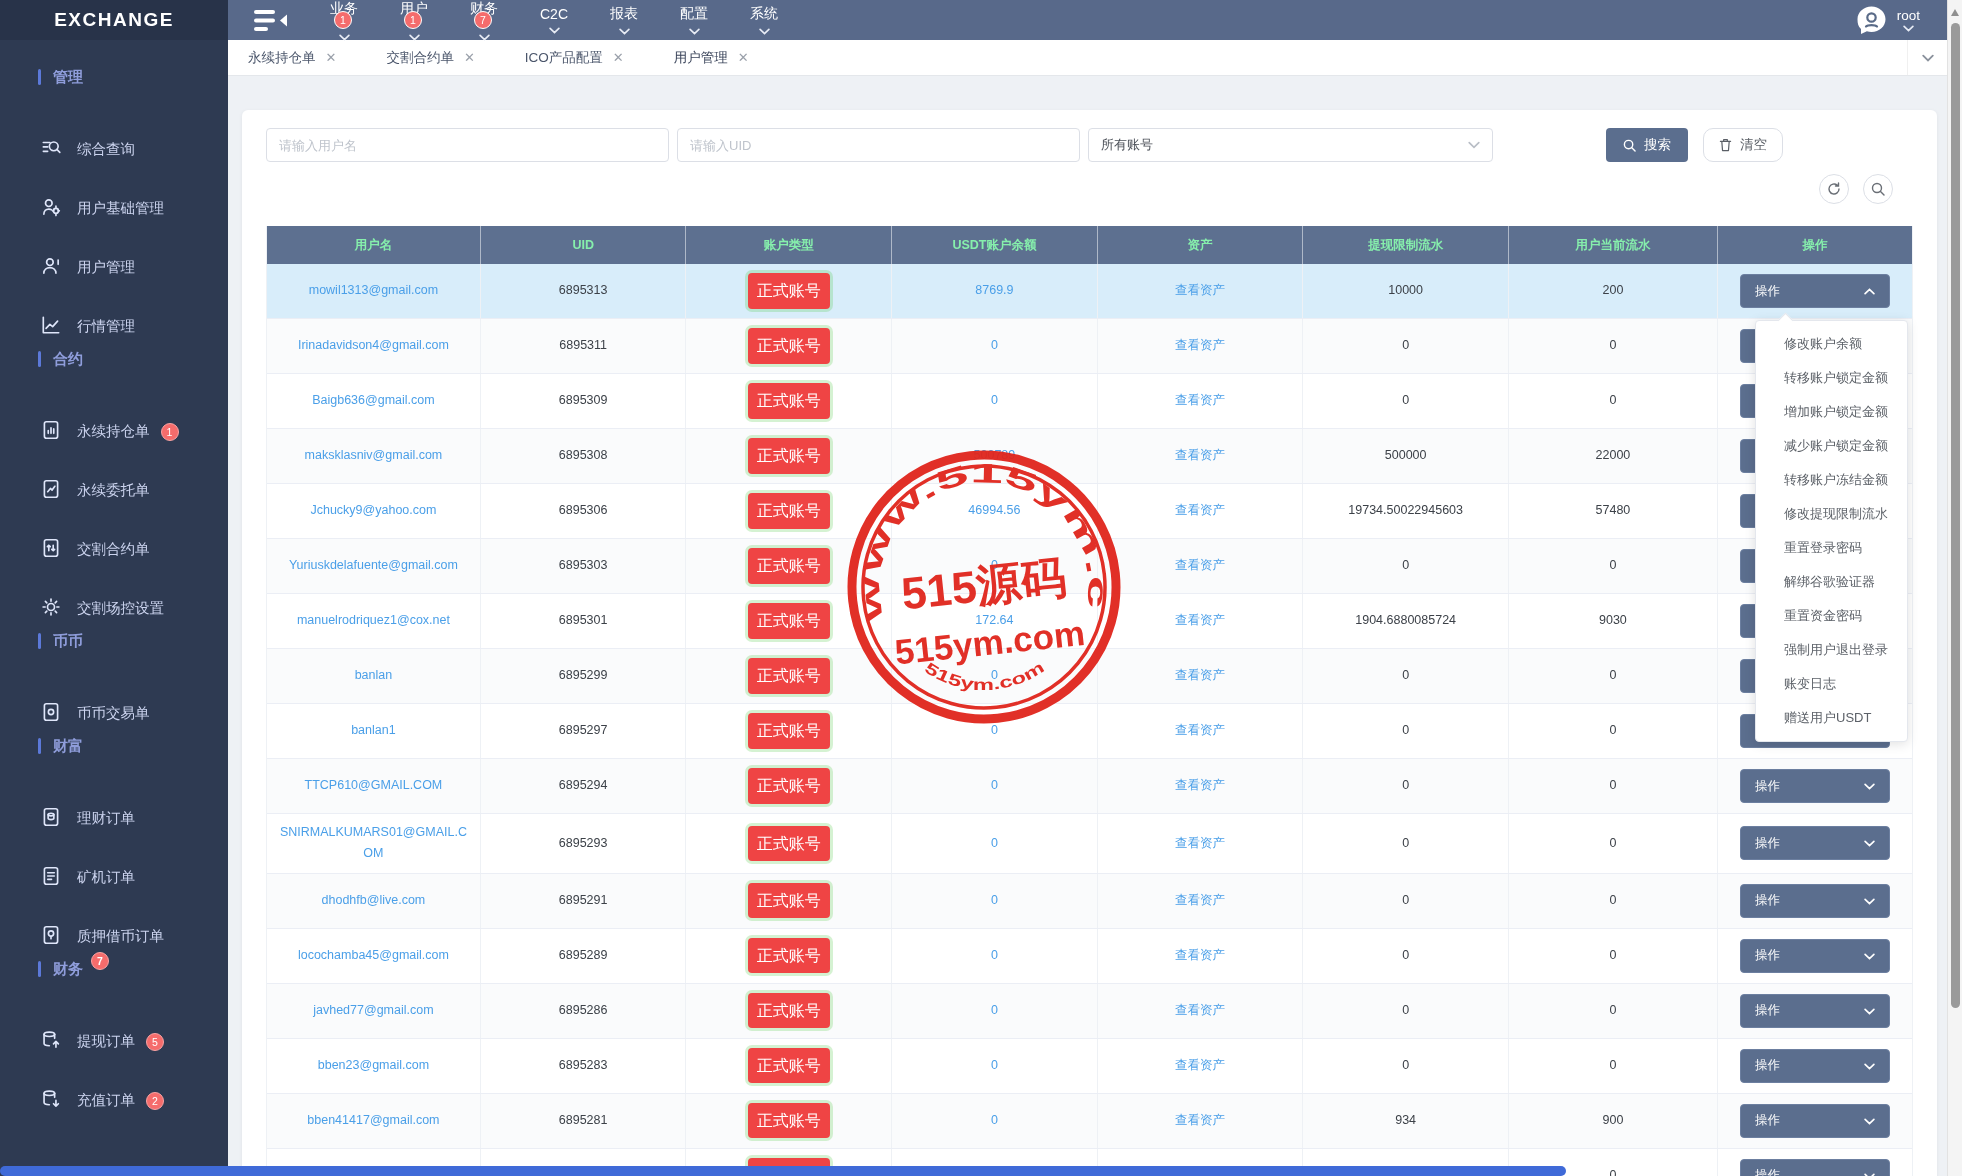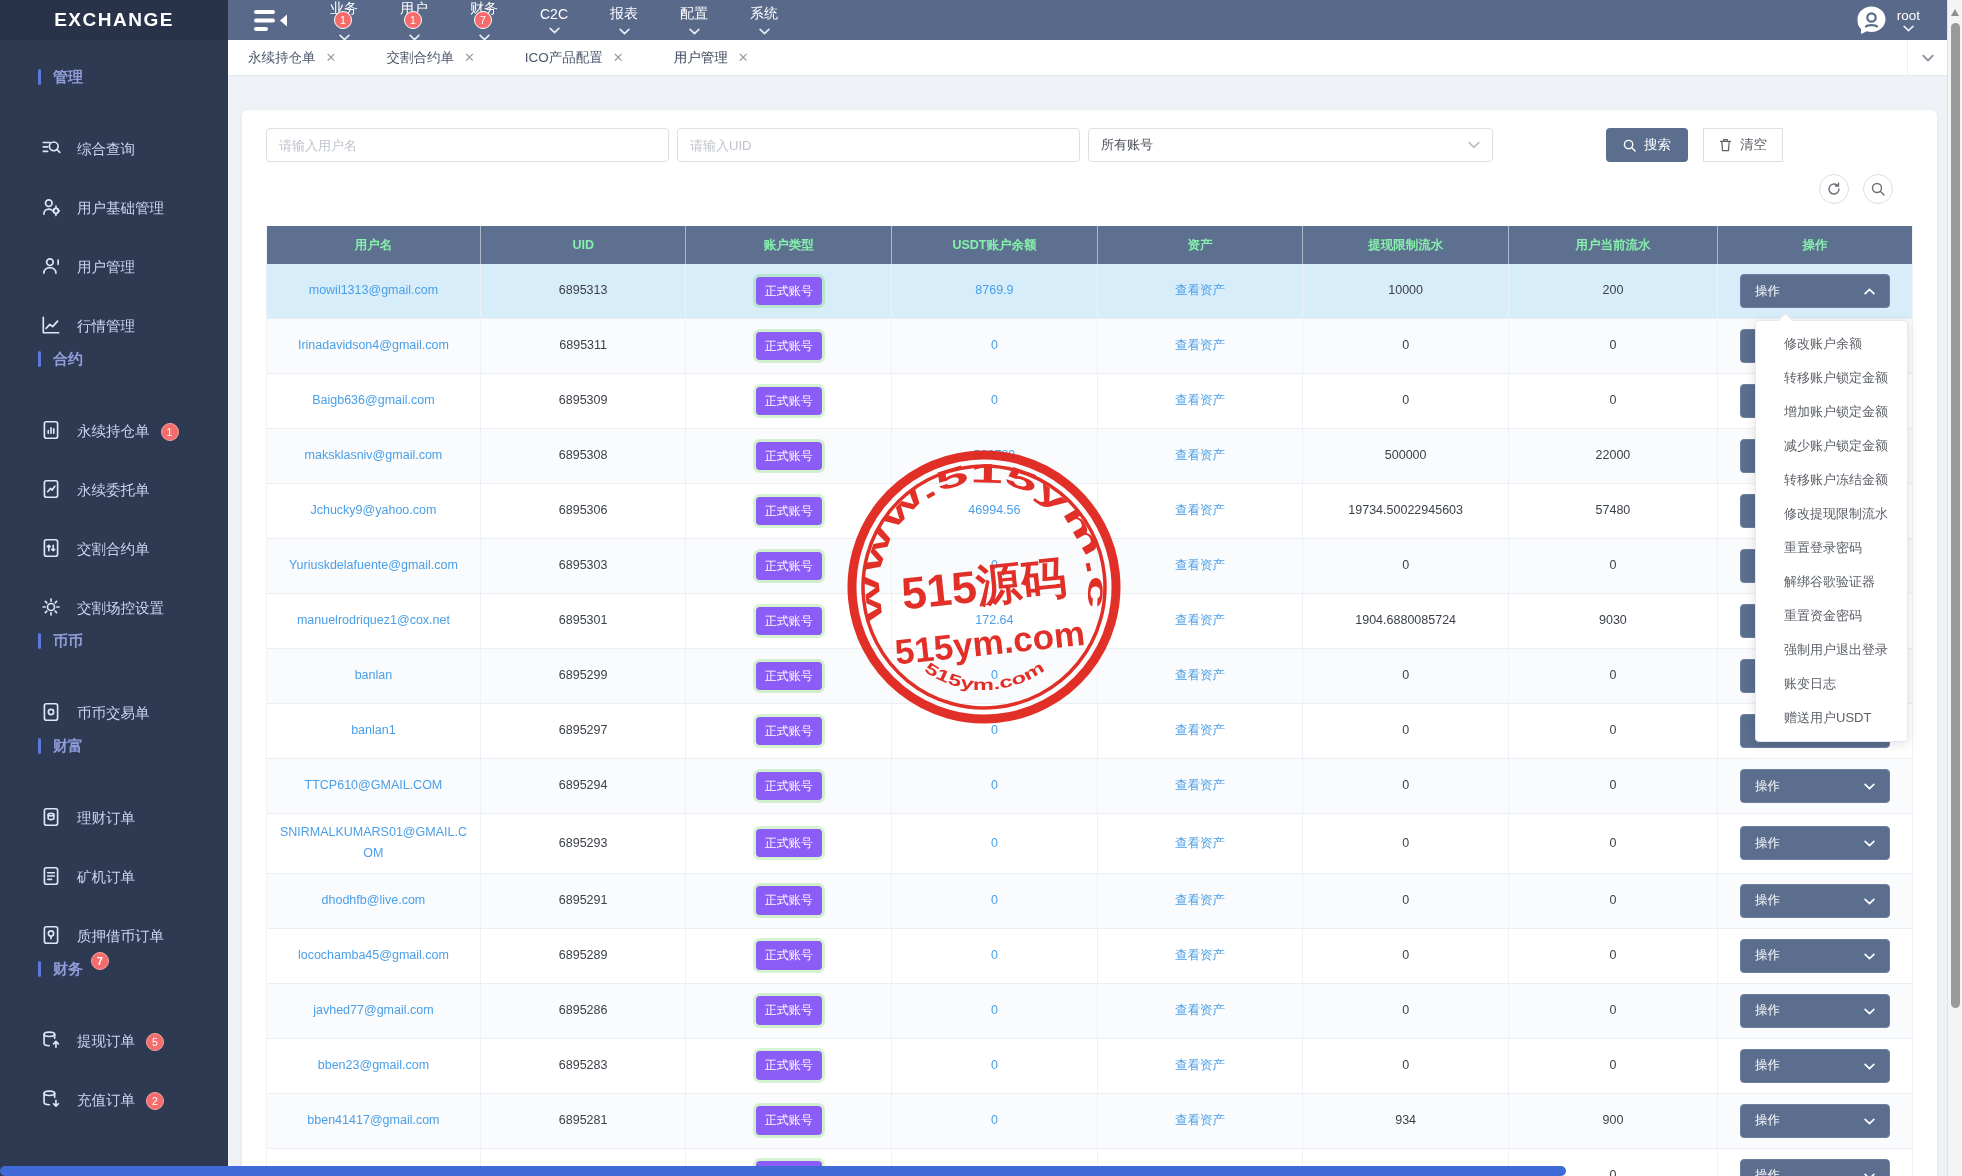--- a/index.html
+++ b/index.html
@@ -35,37 +35,37 @@
 
   .content { position:absolute; top:36px; left:0; right:0; bottom:0; padding:34px 10px 0 14px; }
   .card { background:#fff; border-radius:6px; height:1200px; padding:18px 24px 0 24px; box-shadow:0 1px 4px rgba(0,0,0,.06); }
 
   .filter-row { display:flex; align-items:center; }
   .inp { width:403px; height:34px; border:1px solid #dcdfe6; border-radius:4px; padding:0 12px; font-size:13px; color:#333; margin-right:8px; outline:none; background:#fff; font-family:inherit; }
   .inp::placeholder { color:#bfc4cc; }
   .select { width:405px; height:34px; border:1px solid #dcdfe6; border-radius:4px; display:flex; align-items:center; justify-content:space-between; padding:0 12px; font-size:13px; color:#4a4f57; cursor:pointer; background:#fff; }
   .select .chev { color:#b9bec6; }
   .btn-search { height:34px; padding:0 17px; background:#5b6e8e; color:#fff; border:none; border-radius:4px; font-size:13.5px; display:flex; gap:8px; align-items:center; cursor:pointer; margin-left:auto; font-family:inherit;text-align:center; }
-  .btn-clear { height:34px; padding:0 15px; background:#fff; border:1px solid #dcdfe6; color:#5a5f66; border-radius:0; font-size:13.5px; display:flex; gap:8px; align-items:center; cursor:pointer; margin-left:15px; margin-right:130px; font-family:inherit; }
+  .btn-clear { height:34px; padding:0 15px; background:#fff; border:1px solid #dcdfe6; color:#5a5f66; border-radius:10px; font-size:13.5px; display:flex; gap:8px; align-items:center; cursor:pointer; margin-left:15px; margin-right:130px; font-family:inherit; }
 
   .tools-row { display:flex; justify-content:flex-end; gap:14px; margin-top:12px; padding-right:20px; }
   .circle-btn { width:30px; height:30px; border-radius:50%; border:1px solid #dcdfe6; background:#fff; display:flex; align-items:center; justify-content:center; color:#6a6f76; cursor:pointer; }
 
   
   .table { margin-top:22px; border:1px solid #eef1f5; border-top:none; }
   .thead { display:flex; background:#5d7090; height:38px; align-items:stretch; }
   .th { color:#86efac; font-size:12.5px; font-weight:bold; display:flex; align-items:center; justify-content:center; border-right:1px solid rgba(255,255,255,.5); text-align:center; }
   .th:last-child { border-right:none; }
   .trow { display:flex; align-items:stretch; border-bottom:1px solid #ebeef5; min-height:55px; background:#fff; }
   .trow.even { background:#fafbfc; }
   .trow.hl { background:#d8edfa; }
   .td { display:flex; align-items:center; justify-content:center; font-size:12.5px; color:#3c4148; border-right:1px solid #eef1f5; padding:8px 12px; text-align:center; word-break:break-all; line-height:1.7; }
   .td:last-child { border-right:none; }
   .c1{width:13%;} .c2{width:12.5%;} .c3{width:12.5%;} .c4{width:12.5%;} .c5{width:12.5%;} .c6{width:12.5%;} .c7{width:12.7%;} .c8{width:11.8%;}
-  .badge-green { background:#8b5cf6; color:#fff; font-size:12px; padding:4px 9px; border-radius:4px; box-shadow:0 0 0 3px rgba(65,194,52,.22); white-space:nowrap; }
+  .badge-green { background:#ef4444; color:#fff; font-size:16px; padding:4px 9px; border-radius:4px; box-shadow:0 0 0 3px rgba(65,194,52,.22); white-space:nowrap; }
   .link { color:#4a9fe8; cursor:pointer; }
   .act-btn { width:150px; height:34px; background:#5b6e8e; color:#fff; border:1px solid #6c7fa0; border-radius:4px; display:flex; align-items:center; justify-content:space-between; padding:0 14px; font-size:12.5px; cursor:pointer; font-family:inherit; }
 
   
   .dropdown { position:absolute; left:1755px; top:320px; width:153px; background:#fff; border:1px solid #e4e7ed; border-radius:4px; box-shadow:0 2px 12px rgba(0,0,0,.12); z-index:60; padding:6px 0; }
   .dropdown::before { content:''; position:absolute; top:-6px; left:24px; width:10px; height:10px; background:#fff; border-left:1px solid #e4e7ed; border-top:1px solid #e4e7ed; transform:rotate(45deg); }
   .dd-item { height:34px; display:flex; align-items:center; padding:0 28px; font-size:13px; color:#5c6168; cursor:pointer; white-space:nowrap; }
 
   
   .watermark { position:absolute; left:843px; top:446px; width:282px; height:282px; z-index:50; transform:rotate(-6deg); opacity:.95; pointer-events:none; }

